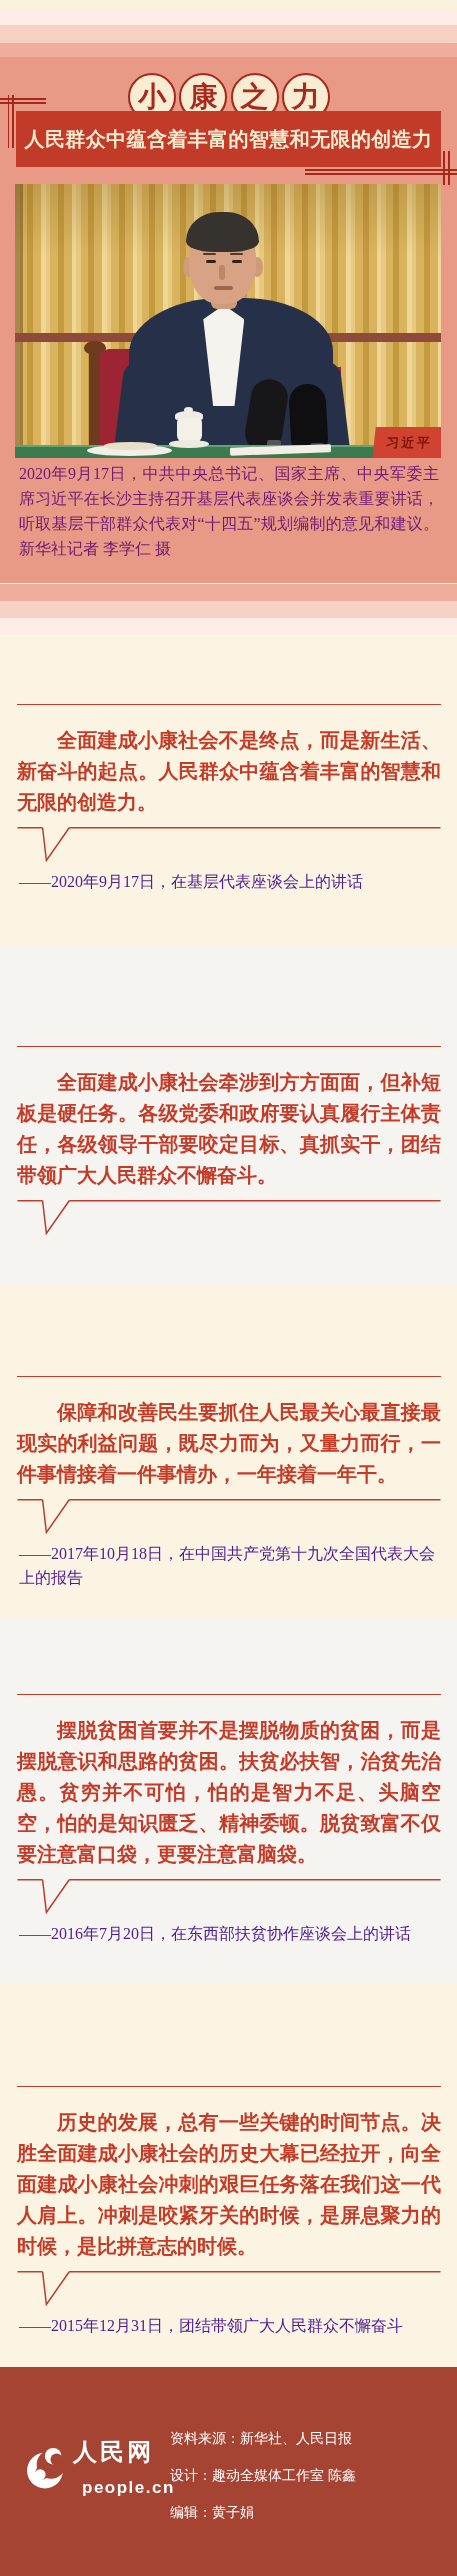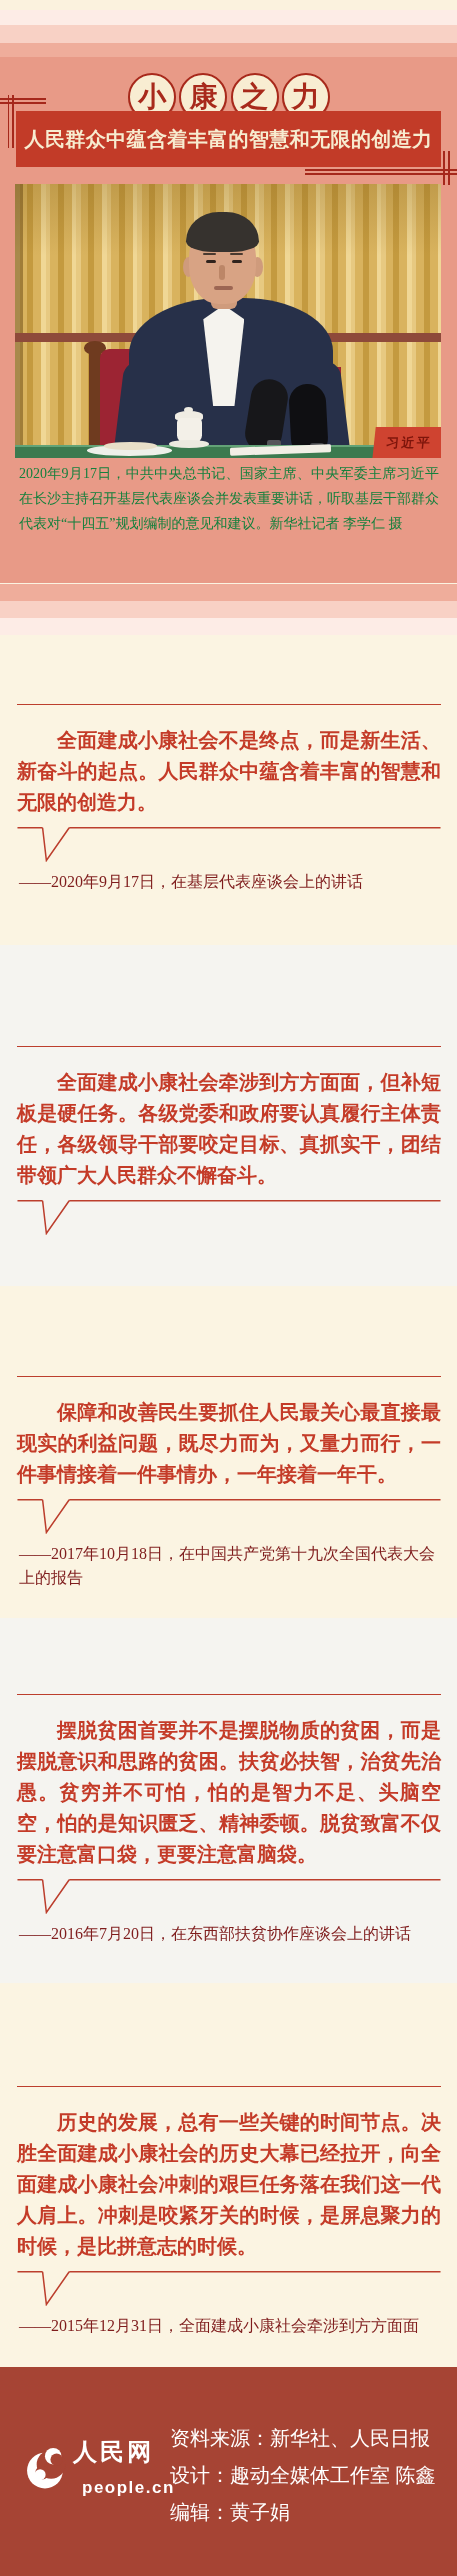--- a/index.html
+++ b/index.html
@@ -74,43 +74,43 @@
   .cup-knob{left:169px;top:223px;width:9.2px;height:6.1px;background:#efece3;border-radius:50%;}
   .cup-lid{left:160px;top:227px;width:27.5px;height:9.2px;background:#efece3;border-radius:50% 50% 20% 20%;}
   .cup-body{left:162px;top:234px;width:24.4px;height:25px;background:#f3f0e8;border-radius:4.6px 4.6px 7.6px 7.6px;}
   .cup-saucer{left:154px;top:256px;width:40px;height:7.6px;background:#eceadf;border-radius:50%;}
   .name-card{left:359px;top:243px;width:70px;height:31px;background:#cf4330;border-bottom:2.3px solid #8f2417;
              transform:skewX(-6deg);display:flex;align-items:center;justify-content:center;}
   .name-card span{font-family:"Liberation Serif",serif;font-weight:bold;font-size:13px;color:#7e150b;letter-spacing:2.3px;}
 
   
   .caption{position:absolute;top:461px;left:19px;width:420px;margin:0;
-           font-family:"Liberation Serif",serif;font-size:14px;line-height:25px;
-           color:#15803d;text-align:justify;}
+           font-family:"Liberation Serif",serif;font-size:16px;line-height:25px;
+           color:#701a75;text-align:justify;}
 
   
   .qsec{position:absolute;left:0;width:458px;box-sizing:border-box;}
   .cream{background:#fbf4e2;}
   .gray{background:#f5f4f0;}
   .qrule{margin:0 17px;height:0;border-top:1.5px solid #bc3e2d;}
   .qtext{margin:20px 17px 9.2px 17px;font-size:20px;line-height:31px;font-weight:bold;
          color:#c43b28;text-align:justify;text-indent:2em;}
   .qtail{display:block;margin:0 17px;}
   .qtail path{stroke:#bc3e2d;stroke-width:2;fill:none;}
   .qsrc{margin:7.6px 19px 0 19px;font-family:"Liberation Serif",serif;
-        font-size:16px;line-height:24.4px;color:#7f1d1d;}
+        font-size:16px;line-height:24.4px;color:#4c1d95;}
 
   
   .footer{position:absolute;top:2367px;left:0;width:458px;height:209px;background:#a64434;}
   .logo-icon{position:absolute;left:25px;top:2444px;}
   .logo-cn{position:absolute;left:73px;top:2436px;font-family:"Liberation Serif",serif;
            font-size:24px;font-weight:bold;color:#fff;letter-spacing:3.1px;}
   .logo-en{position:absolute;left:82px;top:2478px;font-size:17px;font-weight:bold;color:#fff;letter-spacing:1.5px;}
   .credits{position:absolute;left:170px;top:2420px;}
-  .credits p{margin:0;font-size:20px;line-height:37px;color:#ffffff;}
+  .credits p{margin:0;font-size:14px;line-height:37px;color:#ffffff;}
 </style>
 </head>
 <body>
 
 <div class="page">
 
   <div class="band b1"></div>
   <div class="band b2"></div>
   <div class="band b3"></div>
   <div class="band b4"></div>
@@ -229,21 +229,21 @@
     <p class="qsrc">——2016年7月20日，在东西部扶贫协作座谈会上的讲话</p>
   </section>
 
   <section class="qsec cream" style="top:2004px;height:362px;padding-top:82px;">
     <div class="qrule"></div>
     <p class="qtext">历史的发展，总有一些关键的时间节点。决胜全面建成小康社会的历史大幕已经拉开，向全面建成小康社会冲刺的艰巨任务落在我们这一代人肩上。冲刺是咬紧牙关的时候，是屏息聚力的时候，是比拼意志的时候。</p>
     <svg class="qtail" width="424" height="35" viewBox="0 0 556 46">
       <path d="M0,1 H33 M68,1 H556"></path>
         <path d="M33,1 L38,44 L68,1"></path>
     </svg>
-    <p class="qsrc">——2015年12月31日，全面建成小康社会牵涉到方方面面</p>
+    <p class="qsrc">——2015年12月31日，团结带领广大人民群众不懈奋斗</p>
   </section>
 
   <div class="footer"></div>
   <svg class="logo-icon" width="44" height="49" viewBox="0 0 64 70">
     <circle cx="29" cy="38" r="26" fill="#ffffff"></circle>
     <circle cx="38" cy="29" r="21" fill="#a64434"></circle>
     <circle cx="41" cy="17" r="12" fill="#ffffff"></circle>
     <circle cx="46" cy="22" r="9" fill="#a64434"></circle>
     <circle cx="25" cy="41" r="10" fill="#a64434"></circle>
     <circle cx="22" cy="44" r="8" fill="#ffffff"></circle>

